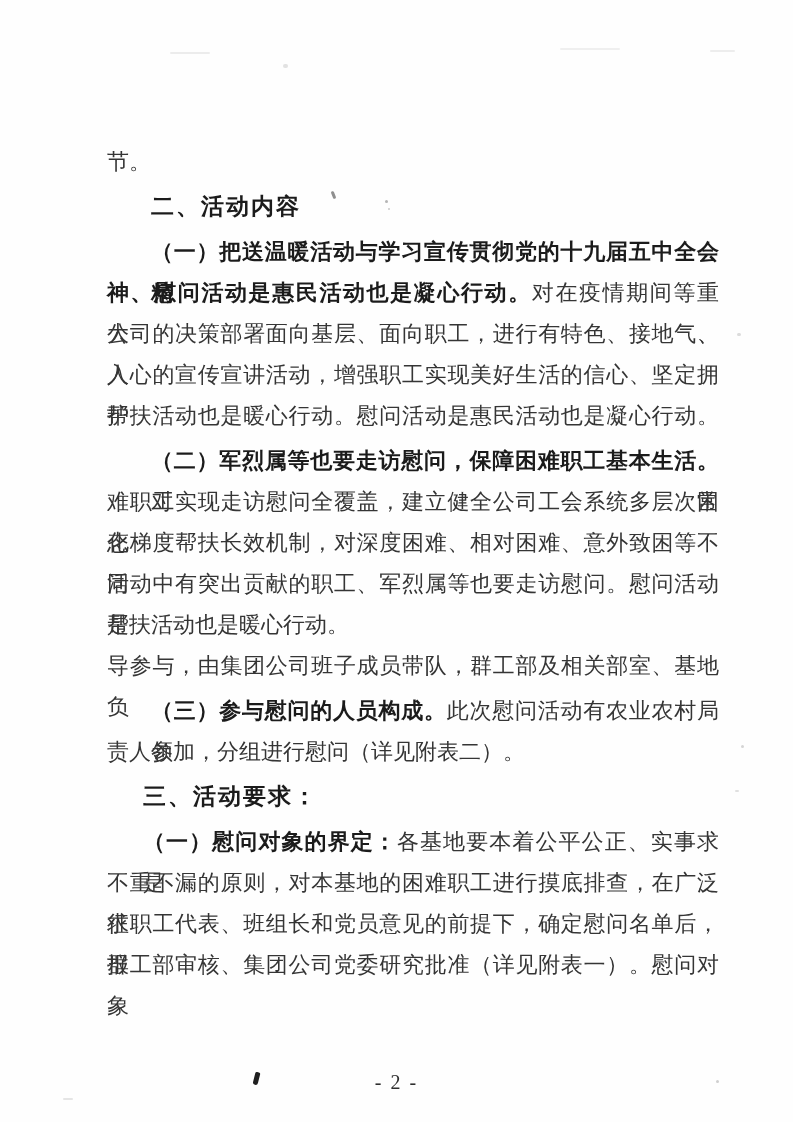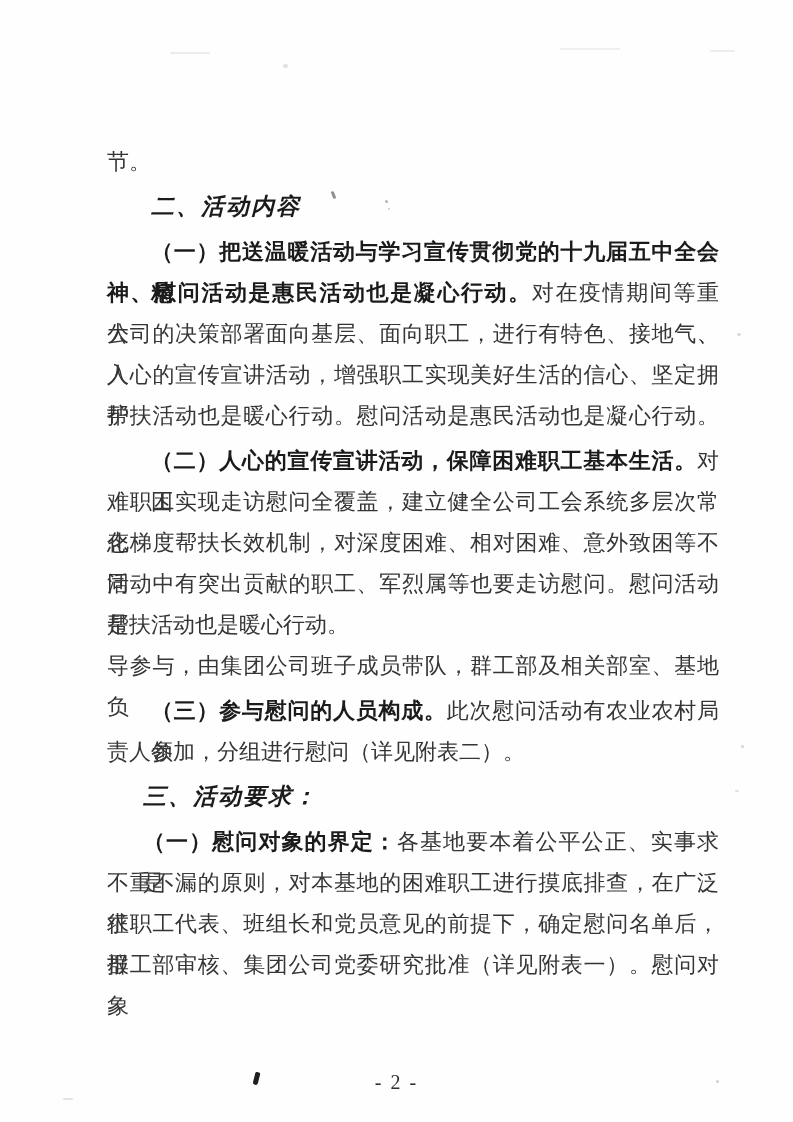--- a/index.html
+++ b/index.html
@@ -38,21 +38,21 @@
   .ps { margin-top: 4px; }
   .indent { padding-left: 44px; }
   .indent-sm { padding-left: 36px; }
   .seg-b {
     font-family: "Liberation Sans", "DejaVu Sans", sans-serif;
     font-weight: 700;
     color: #1b1b1b;
   }
   .seg-r { color: #353535; }
   .hd { font-size: 23px; }
-  .hd .seg-b { letter-spacing: 2px; font-style: italic; }
+  .hd .seg-b { letter-spacing: 2px; }
   .pagenum {
     position: absolute;
     top: 1071px;
     left: 0;
     width: 100%;
     text-align: center;
     font-size: 20px;
     letter-spacing: 2px;
     color: #2e2e2e;
     font-family: "Liberation Serif", "DejaVu Serif", serif;
@@ -98,21 +98,21 @@
     <div class="line ps indent fill"><span class="seg-b">（一）把送温暖活动与学习宣传贯彻党的十九届五中全会精</span><span class="seg-r"></span></div>
 
     <div class="line fill"><span class="seg-b">神、慰问活动是惠民活动也是凝心行动。</span><span class="seg-r">对在疫情期间等重大、</span></div>
 
     <div class="line fill"><span class="seg-b"></span><span class="seg-r">公司的决策部署面向基层、面向职工，进行有特色、接地气、入</span></div>
 
     <div class="line fill"><span class="seg-b"></span><span class="seg-r">人心的宣传宣讲活动，增强职工实现美好生活的信心、坚定拥护</span></div>
 
     <div class="line fill"><span class="seg-b"></span><span class="seg-r">帮扶活动也是暖心行动。慰问活动是惠民活动也是凝心行动。</span></div>
 
-    <div class="line ps indent fill"><span class="seg-b">（二）人心的宣传宣讲活动，保障困难职工基本生活。</span><span class="seg-r">对困</span></div>
+    <div class="line ps indent fill"><span class="seg-b">（二）军烈属等也要走访慰问，保障困难职工基本生活。</span><span class="seg-r">对困</span></div>
 
     <div class="line fill"><span class="seg-b"></span><span class="seg-r">难职工实现走访慰问全覆盖，建立健全公司工会系统多层次常态</span></div>
 
     <div class="line fill"><span class="seg-b"></span><span class="seg-r">化梯度帮扶长效机制，对深度困难、相对困难、意外致困等不同</span></div>
 
 
     <div class="line fill"><span class="seg-b"></span><span class="seg-r">活动中有突出贡献的职工、军烈属等也要走访慰问。慰问活动是</span></div>
 
     <div class="line"><span class="seg-b"></span><span class="seg-r">帮扶活动也是暖心行动。</span></div>
 

